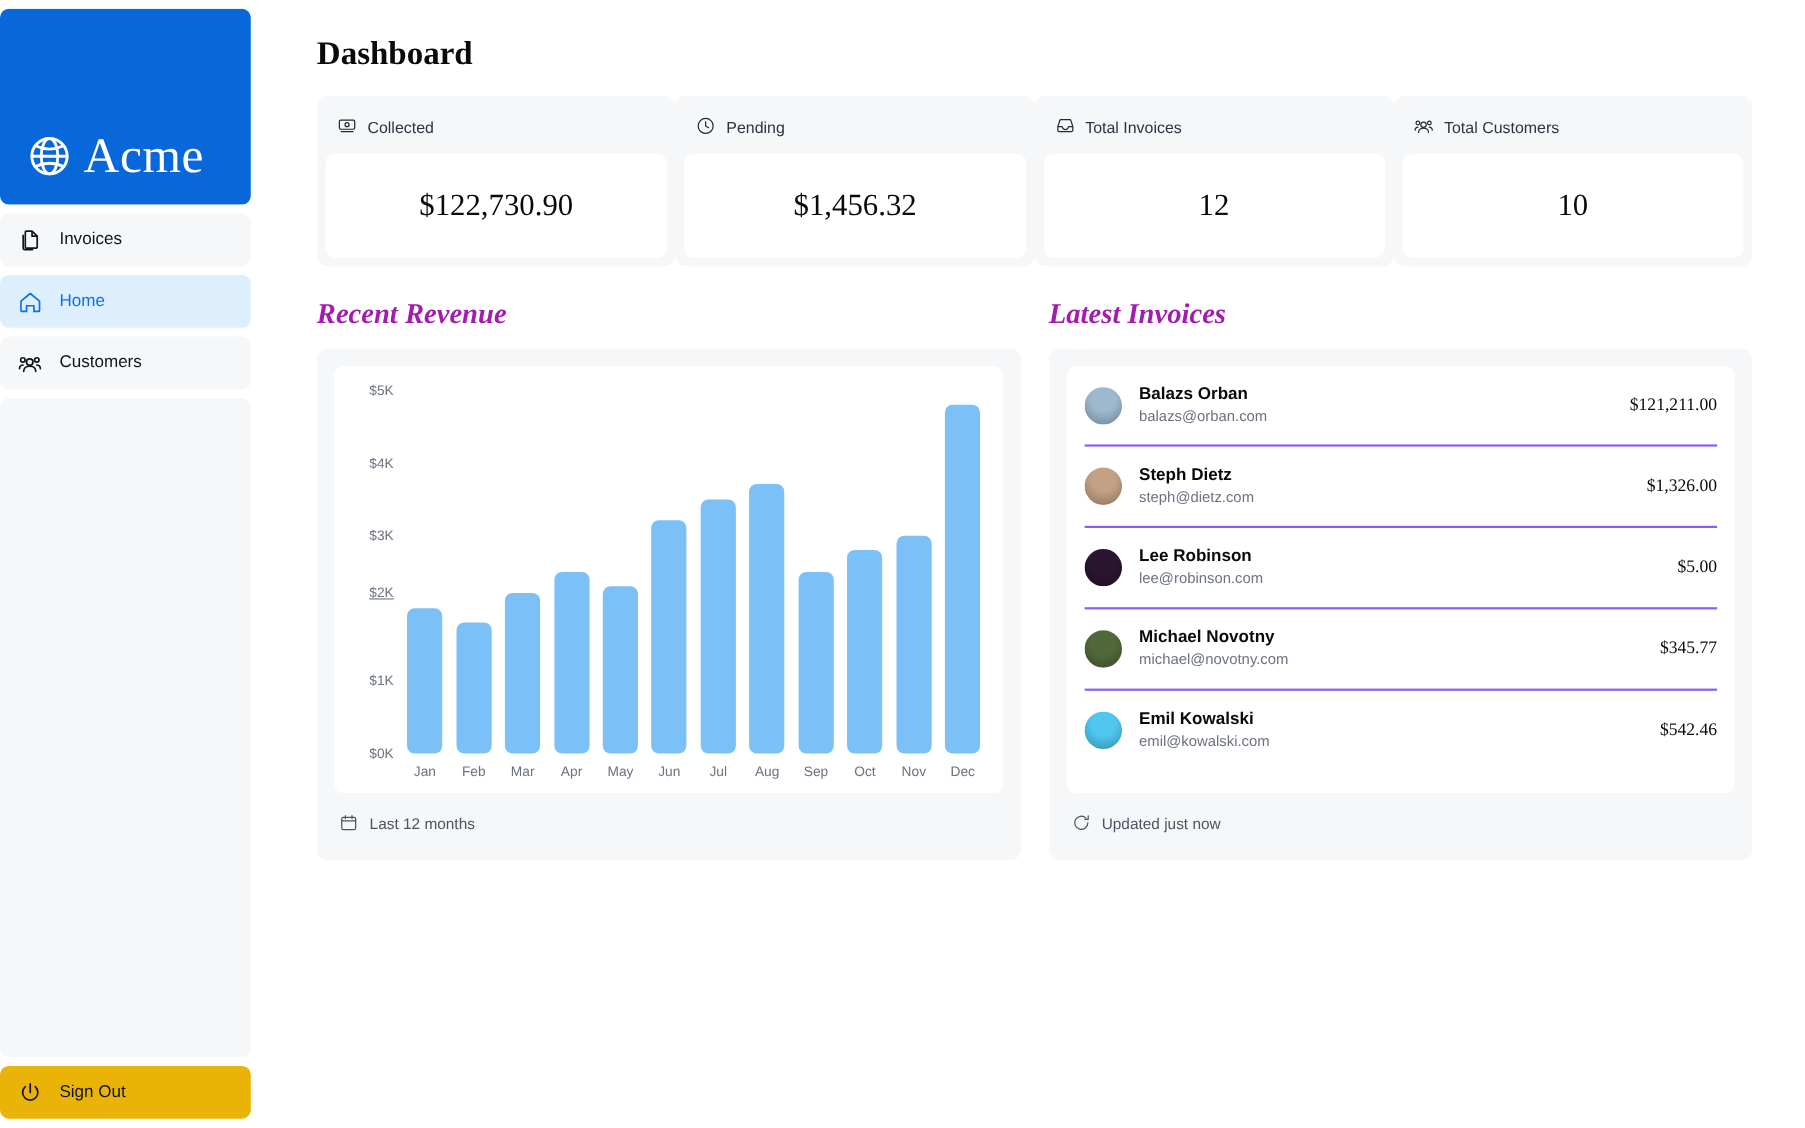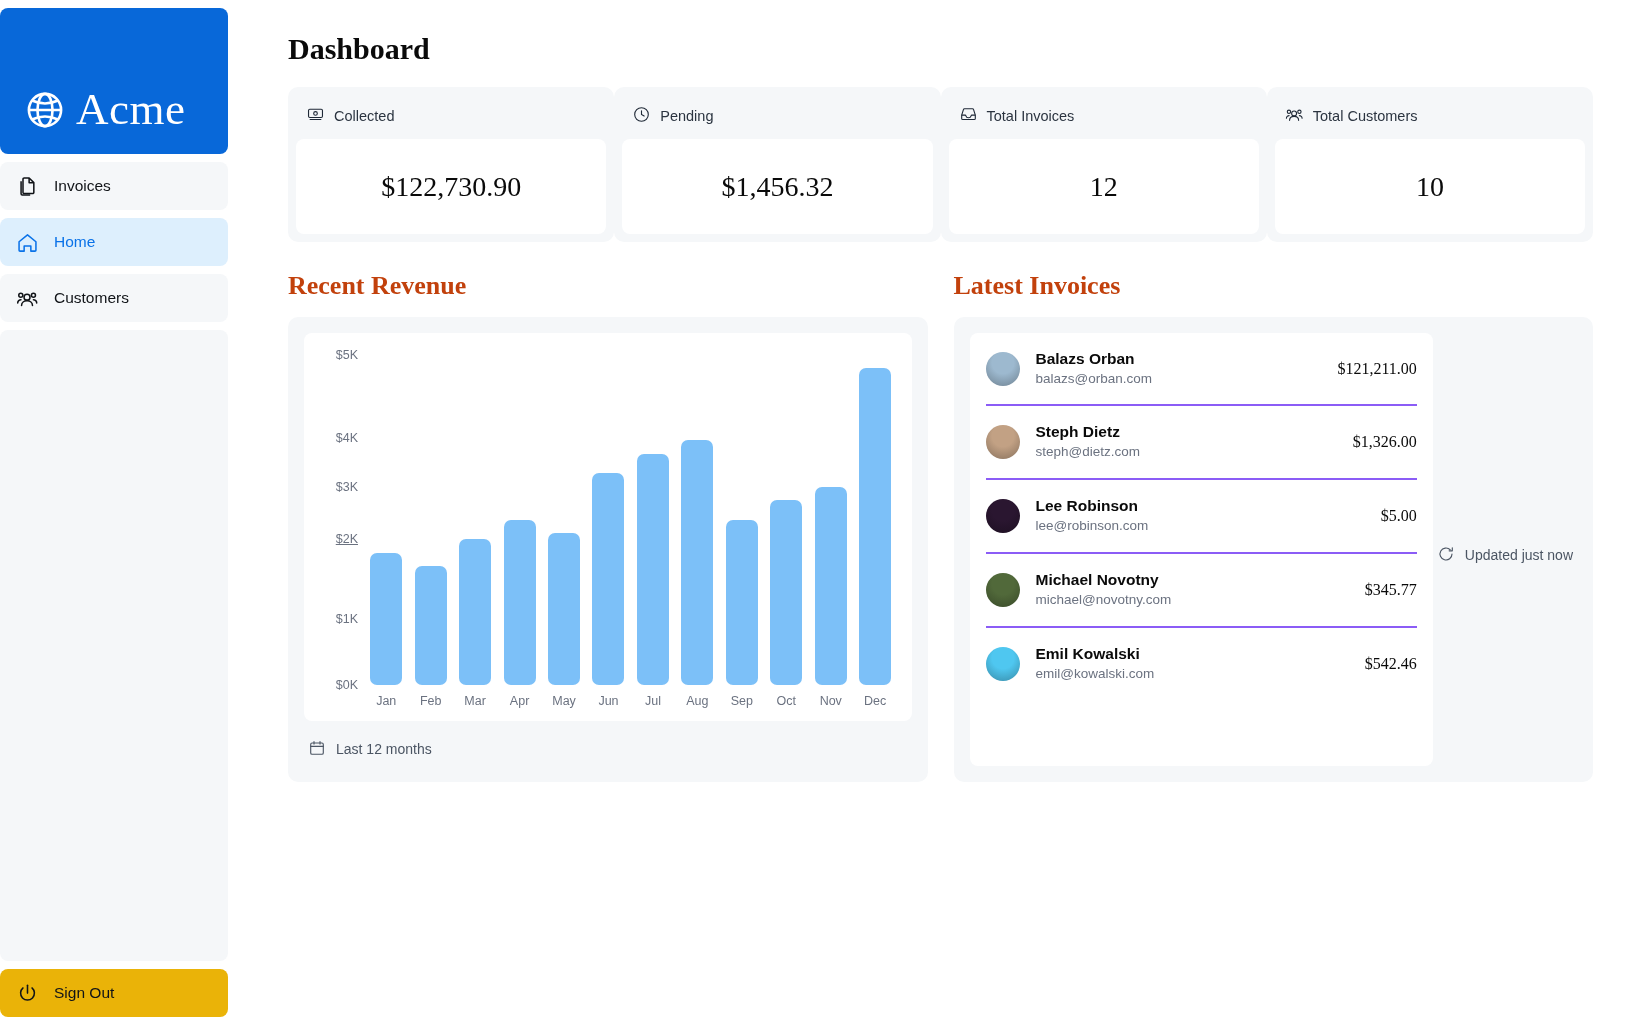--- a/index.html
+++ b/index.html
@@ -12,21 +12,21 @@
   .app { display: flex; width: 1641px; height: 1025px; }
 
   
   .sidebar {
     width: 236px; min-width: 236px; height: 1025px;
     padding: 8px 8px 8px 0;
     display: flex; flex-direction: column; gap: 8px;
     background: #ffffff;
   }
   .logo-box {
-    height: 146px; border-radius: 8px;
+    height: 178px; border-radius: 8px;
     background: #0d6efd00;
     background-color: #0868d9;
     background-image: linear-gradient(#0868d9, #0868d9);
     display: flex; align-items: flex-end;
     padding: 0 0 22px 24px;
   }
   .logo-inner { display: flex; align-items: center; gap: 10px; color: #fff; }
   .logo-glyph { width: 42px; height: 42px; display:block; }
   .logo-text {
     font-family: "Liberation Serif", serif;
@@ -76,21 +76,21 @@
     display: flex; align-items: center; justify-content: center;
     font-family: "Liberation Serif", serif;
     font-size: 28px; color: #0a0a0a;
   }
 
   
   .panels { display: flex; gap: 26px; margin-top: 30px; }
   .panel { flex: 1; min-width: 0; }
   .panel-title {
     font-family: "Liberation Serif", serif;
-    font-size: 26px; color: #c2410c; margin-bottom: 16px; line-height: 1.1;
+    font-size: 26px; color: #a21caf; margin-bottom: 16px; line-height: 1.1; font-style: italic;
   }
   .panel-body {
     background: #f5f7f9; border-radius: 10px; padding: 16px;
   }
 
   
   .chart-card { height: 465px; display: flex; flex-direction: column; }
   .chart-inner {
     background: #fff; border-radius: 8px; padding: 18px 14px 6px 14px;
     height: 400px; display: flex;
@@ -115,21 +115,21 @@
   .x-label {
     flex: 1; text-align: center; font-size: 12.5px; color: #6b7280;
   }
   .panel-footer {
     display: flex; align-items: center; gap: 10px;
     padding: 18px 4px 6px 4px; font-size: 14px; color: #4b5563;
   }
   .panel-footer svg { width: 18px; height: 18px; stroke: #4b5563; fill: none; stroke-width: 1.5; }
 
   
-  .inv-card { height: 465px; display: flex; flex-direction: row; }
+  .inv-card { height: 465px; display: flex; flex-direction: column; }
   .inv-inner { background: #fff; border-radius: 8px; padding: 0 16px; flex: 1; }
   .inv-row {
     display: flex; align-items: center; padding: 16px 0;
     border-top: 2px solid #8b5cf6;
   }
   .inv-row:first-child { border-top: none; }
   .avatar {
     width: 34px; height: 34px; border-radius: 50%;
     flex: none; margin-right: 16px; overflow: hidden;
     background: #cbd5e1;
@@ -280,21 +280,21 @@
 
       <div class="panel">
         <h2 class="panel-title">Recent Revenue</h2>
         <div class="panel-body chart-card">
           <div class="chart-inner">
             <div class="y-axis" id="y-axis">
                 <div class="y-tick" style="top: 330px;">$0K</div>
                 <div class="y-tick" style="top: 264px;">$1K</div>
                 <div class="y-tick" style="top: 184px; text-decoration: underline;">$2K</div>
                 <div class="y-tick" style="top: 132px;">$3K</div>
-                <div class="y-tick" style="top: 83px;">$4K</div>
+                <div class="y-tick" style="top: 66px;">$4K</div>
                 <div class="y-tick" style="top: 0px;">$5K</div>
               </div>
             <div class="plot">
               <div class="bars" id="bars">
                   <div class="bar-col">
                     <div class="bar" style="height: 132px; background: rgb(124, 192, 248);"></div>
                   </div>
                   <div class="bar-col">
                     <div class="bar" style="height: 118.8px; background: rgb(124, 192, 248);"></div>
                   </div>

